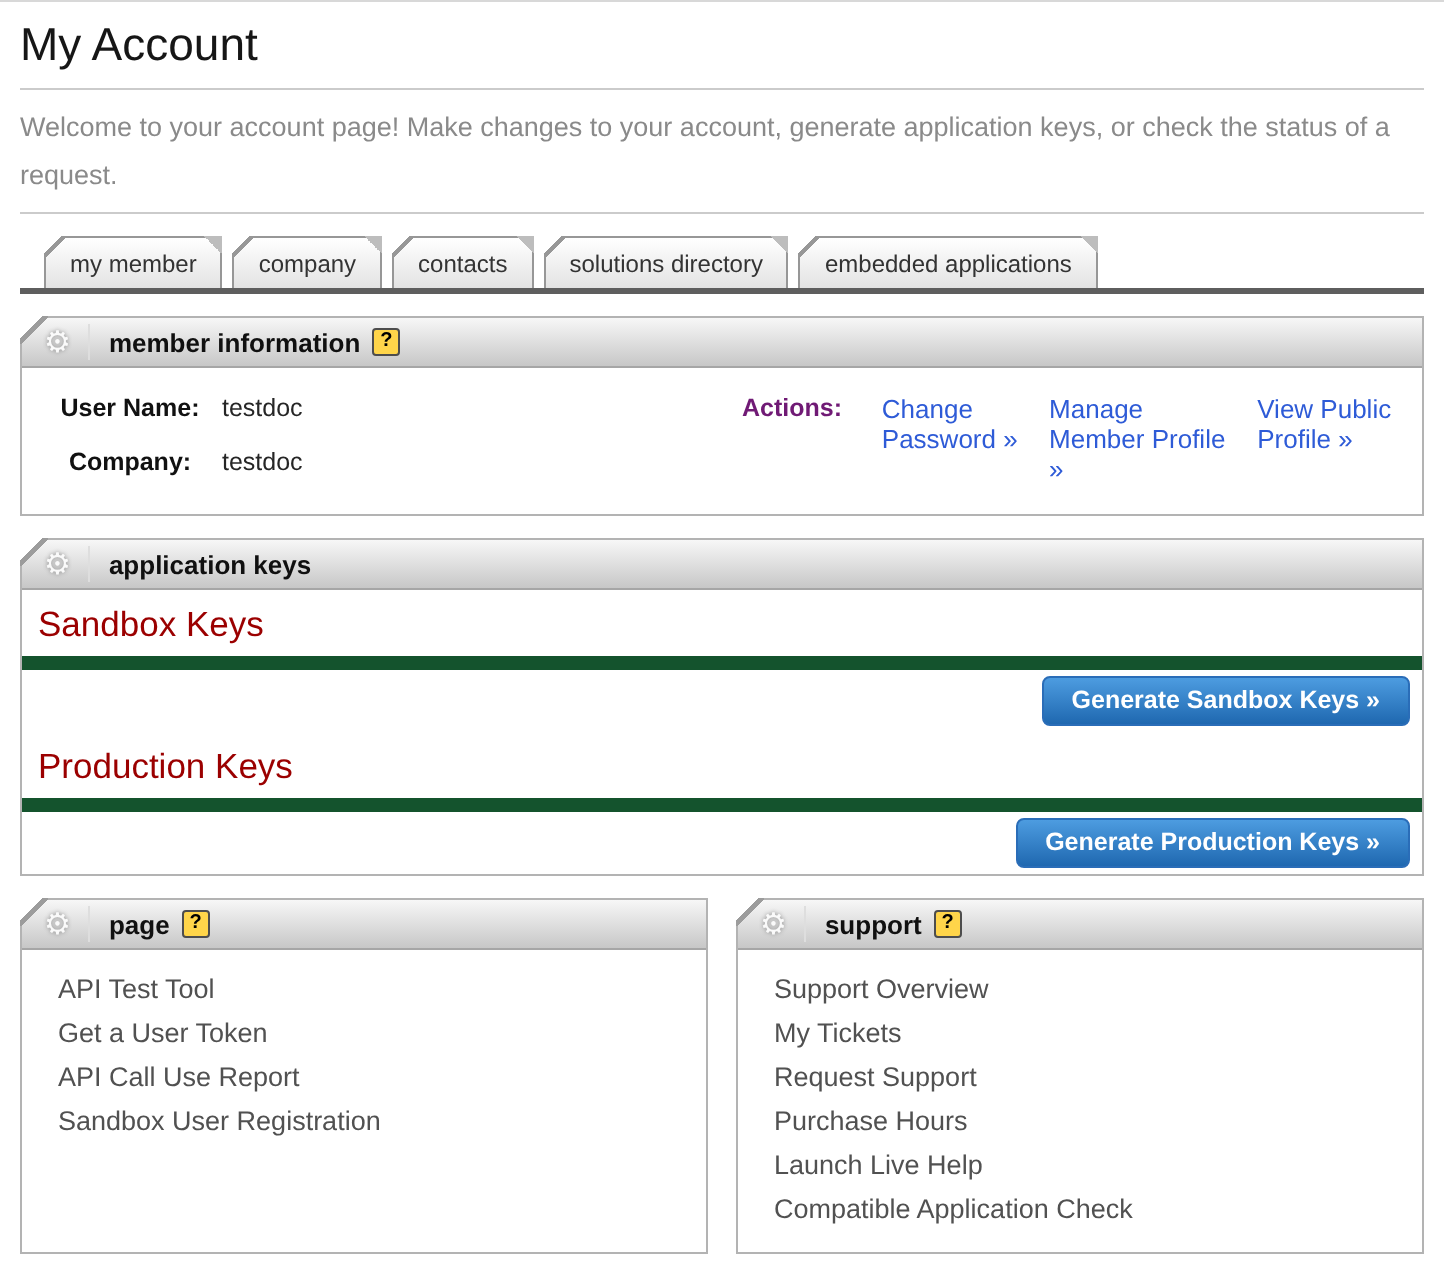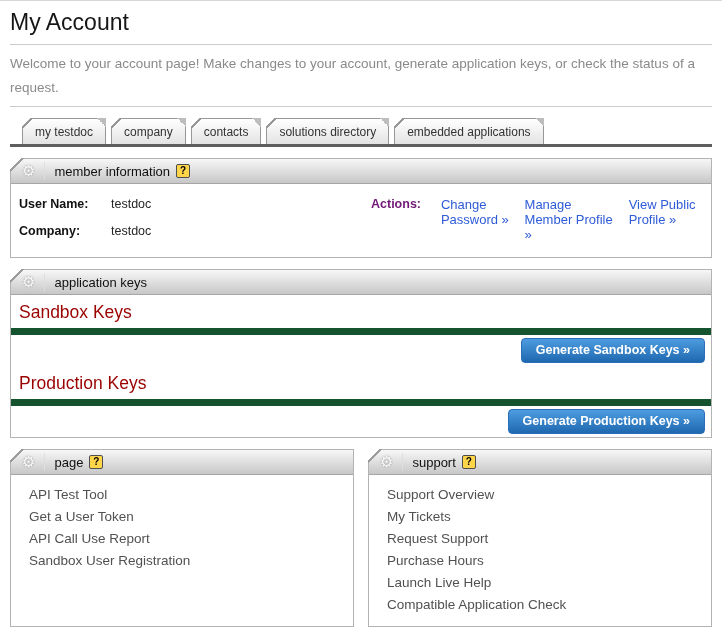--- a/index.html
+++ b/index.html
@@ -46,33 +46,33 @@
     background:linear-gradient(#f7f7f7,#c7c7c7);
     border-bottom:1px solid #a6a6a6;
     display:flex; align-items:center; padding:0 8px;
   }
   .panel-header::before {
     content:""; position:absolute; top:-1px; left:-1px; width:14px; height:14px;
     background:linear-gradient(135deg,#ffffff 0 40%,#9c9c9c 40% 52%,rgba(0,0,0,0) 52%);
   }
   .gear { font-size:15px; color:#fafafa; text-shadow:0 0 2px #8d8d8d; margin-left:3px; }
   .hdr-divider { width:1px; height:18px; background:#dedede; margin:0 9px; }
-  .panel-title { font-weight:normal; font-size:13px; color:#101010; }
+  .panel-title { font-weight:bold; font-size:13px; color:#101010; }
   .help {
     display:inline-block; width:14px; height:14px; margin-left:6px;
     background:#ffd54a; border:1px solid #4d4d4d; border-radius:2px;
     color:#000; font-size:10px; font-weight:bold; text-align:center; line-height:12px;
     cursor:pointer;
   }
 
   
   .mi-body { display:flex; padding:13px 8px 15px; }
   .mi-left { width:352px; display:flex; flex-direction:column; gap:13px; }
   .mi-row { display:flex; font-size:12.5px; }
-  .mi-label { font-weight:bold; color:#111; width:92px; }
+  .mi-label { font-weight:bold; color:#111; width:92px;text-align:center; }
   .mi-value { color:#262626; }
   .mi-right { display:flex; flex:1; }
   .actions-label { font-weight:bold; font-size:12.5px; color:#701a75; width:108px; }
   .actions-links { display:flex; gap:10px; }
   .action-link { color:#2e5bd7; font-size:13px; text-decoration:none; cursor:pointer; }
 
   
   .ak-heading { font-size:17.5px; color:#9b0000; padding:7px 8px 5px; }
   .ak-btnrow { border-top:7px solid #14532d; text-align:right; padding:3px 6px; }
   .btn-blue {
@@ -93,21 +93,21 @@
 <body>
 
 <div class="container">
 
   <h1 class="page-title">My Account</h1>
   <hr class="hr">
   <p class="welcome">Welcome to your account page! Make changes to your account, generate application keys, or check the status of a request.</p>
   <hr class="hr">
 
   <div class="tab-bar">
-    <span class="tab">my testdoc</span>
+    <span class="tab">my member</span>
     <span class="tab">company</span>
     <span class="tab">contacts</span>
     <span class="tab">solutions directory</span>
     <span class="tab">embedded applications</span>
   </div>
 
   <div class="panel">
     <div class="panel-header">
       <span class="gear">⚙</span>
       <span class="hdr-divider"></span>

